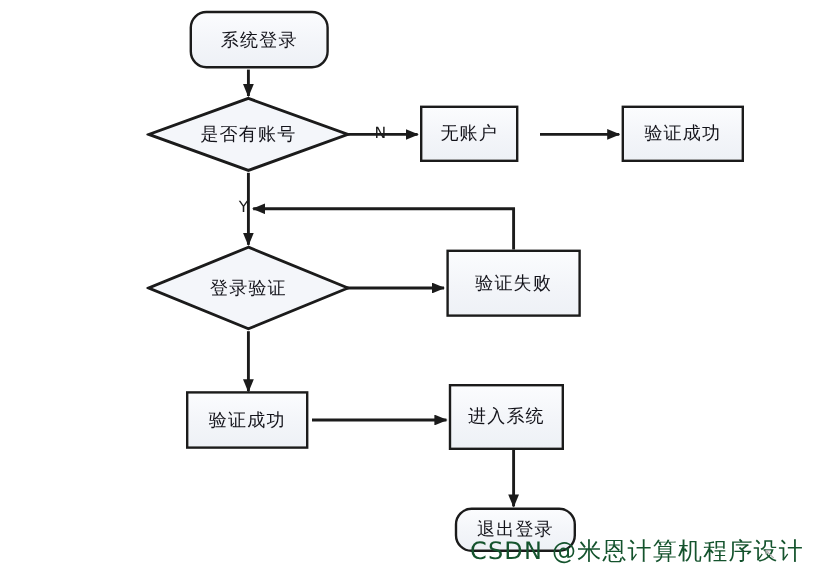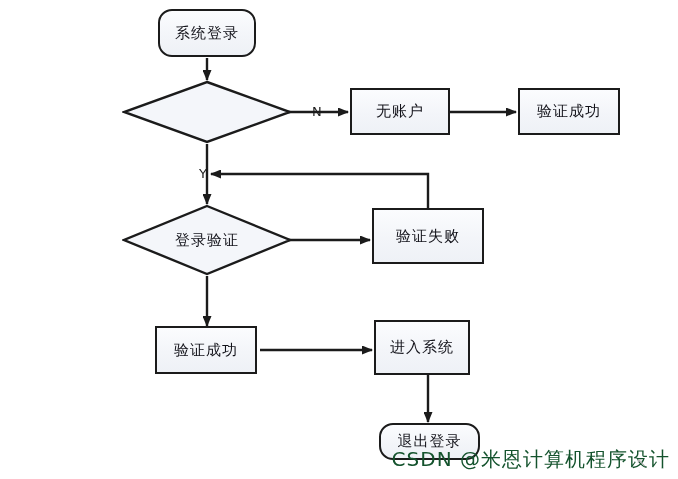--- a/index.html
+++ b/index.html
@@ -112,31 +112,32 @@
     <path d="M428,208 L428,174 L211,174"></path>
 
     <path d="M207,276 L207,326"></path>
 
     <path d="M260,350 L372,350"></path>
 
     <path d="M428,375 L428,422"></path>
   </g>
 </svg>
 
-<div class="node terminator" style="left:158px; top:9px; width:98px; height:48px;">
+<div class="node terminator" style="left:158px; top:9px; width:116px; height:48px;">
   <span>系统登录</span>
 </div>
 
 <div class="diamond-wrap" style="left:122px; top:80px; width:170px; height:64px;">
   <svg width="170" height="64" viewBox="0 0 170 64" xmlns="http://www.w3.org/2000/svg">
     <polygon points="85,2 168,32 85,62 2,32" fill="#f4f6fa" stroke="#1b1b1b" stroke-width="2.4"></polygon>
   </svg>
+  <span class="diamond-label">是否有账号</span>
 </div>
 
-<div class="node process" style="left:350px; top:88px; width:100px; height:47px;">
+<div class="node process" style="left:350px; top:88px; width:82px; height:47px;">
   <span>无账户</span>
 </div>
 
 <div class="node process" style="left:518px; top:88px; width:102px; height:47px;">
   <span>验证成功</span>
 </div>
 
 <div class="diamond-wrap" style="left:122px; top:204px; width:170px; height:72px;">
   <svg width="170" height="72" viewBox="0 0 170 72" xmlns="http://www.w3.org/2000/svg">
     <polygon points="85,2 168,36 85,70 2,36" fill="#f4f6fa" stroke="#1b1b1b" stroke-width="2.4"></polygon>

